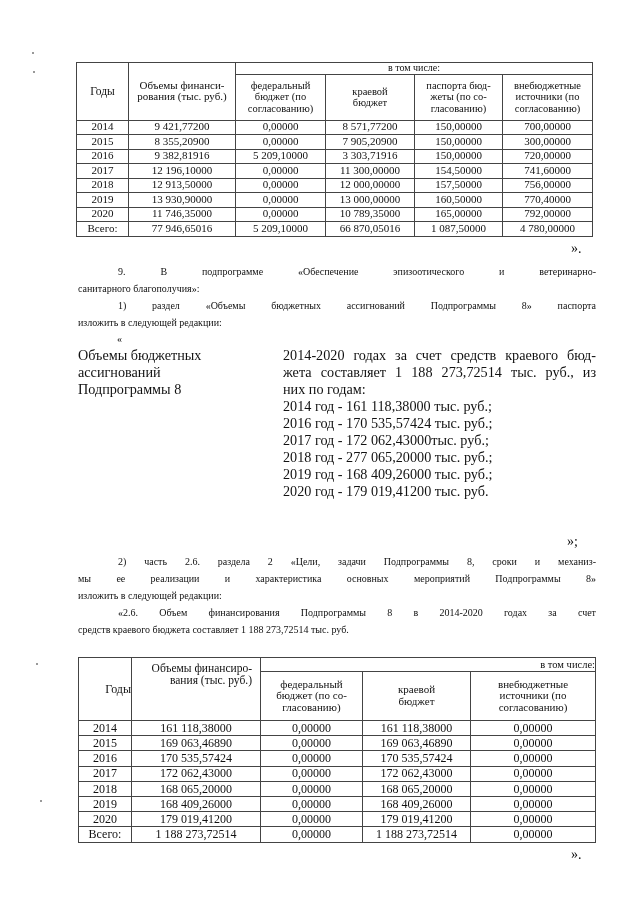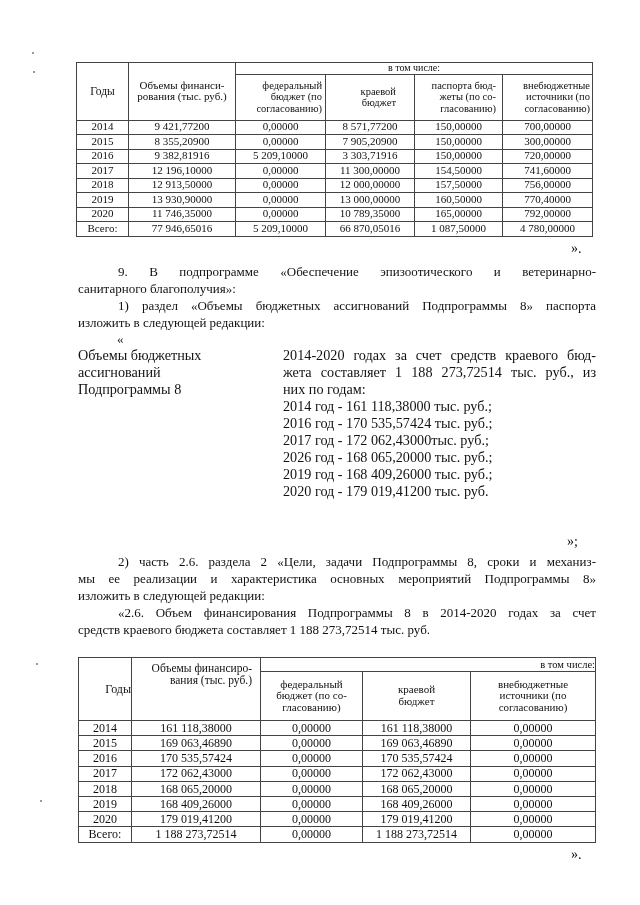--- a/index.html
+++ b/index.html
@@ -4,28 +4,28 @@
 <style>
   html, body { margin: 0; padding: 0; background: #ffffff; }
   body { width: 640px; height: 905px; position: relative; overflow: hidden;
          font-family: "Liberation Serif", "DejaVu Serif", serif; color: #111; }
   table { border-collapse: collapse; table-layout: fixed; position: absolute; }
   td, th { border: 1px solid #444; padding: 0; text-align: center; vertical-align: middle;
            font-weight: normal; line-height: 1.05; }
   .t1 { left: 76px; top: 62px; width: 516px; font-size: 11px; }
   .t1 th { font-size: 10.5px; }
   .t1 tr.r-top th { height: 10px; font-size: 10px; }
-  .t1 tr.r-sub th { height: 45px; text-align: right; }
+  .t1 tr.r-sub th { height: 45px; }
   .t1 td { height: 13.5px; font-size: 11px; }
   .t2 { left: 78px; top: 657px; width: 517px; font-size: 11.5px; }
   .t2 th { font-size: 11px; }
   .t2 tr.r-top th { height: 13px; font-size: 10.5px; text-align: right; }
   .t2 tr.r-sub th { height: 48px; }
   .t2 td { height: 14.2px; font-size: 12px; }
-  .p { font-size: 13px; line-height: 17px; position: absolute; }
+  .p { font-size: 10px; line-height: 17px; position: absolute; }
   .just { text-align: justify; text-align-last: justify; }
   .quote-end { font-size: 14px; position: absolute; }
   .speck { position: absolute; width: 2px; height: 2px; background: #999; }
   .passport-left { position: absolute; left: 78px; top: 347px; width: 180px; font-size: 14.2px; line-height: 17px; }
   .passport-right { position: absolute; left: 283px; top: 347px; width: 313px; font-size: 14.2px; line-height: 17px; }
   .passport-right .just-line { text-align: justify; text-align-last: justify; }
   .year-line { white-space: nowrap; }
 </style>
 </head>
 <body>
@@ -135,21 +135,21 @@
   <div>ассигнований</div>
   <div>Подпрограммы 8</div>
 </div>
 <div class="passport-right">
   <div class="just-line">2014-2020 годах за счет средств краевого бюд-</div>
   <div class="just-line">жета составляет 1 188 273,72514 тыс. руб., из</div>
   <div>них по годам:</div>
   <div class="year-line">2014 год - 161 118,38000 тыс. руб.;</div>
   <div class="year-line">2016 год - 170 535,57424 тыс. руб.;</div>
   <div class="year-line">2017 год - 172 062,43000тыс. руб.;</div>
-  <div class="year-line">2026 год - 168 065,20000 тыс. руб.;</div>
+  <div class="year-line">2018 год - 277 065,20000 тыс. руб.;</div>
   <div class="year-line">2019 год - 168 409,26000 тыс. руб.;</div>
   <div class="year-line">2020 год - 179 019,41200 тыс. руб.</div>
 </div>
 <div class="quote-end" style="left:567px;top:534px;">»;</div>
 
 <div class="p just" style="left:118px;top:553px;width:478px;">2) часть 2.6. раздела 2 «Цели, задачи Подпрограммы 8, сроки и механиз-</div>
 <div class="p just" style="left:78px;top:570px;width:518px;">мы ее реализации и характеристика основных мероприятий Подпрограммы 8»</div>
 <div class="p" style="left:78px;top:587px;">изложить в следующей редакции:</div>
 <div class="p just" style="left:118px;top:604px;width:478px;">«2.6. Объем финансирования Подпрограммы 8 в 2014-2020 годах за счет</div>
 <div class="p" style="left:78px;top:621px;">средств краевого бюджета составляет 1 188 273,72514 тыс. руб.</div>

